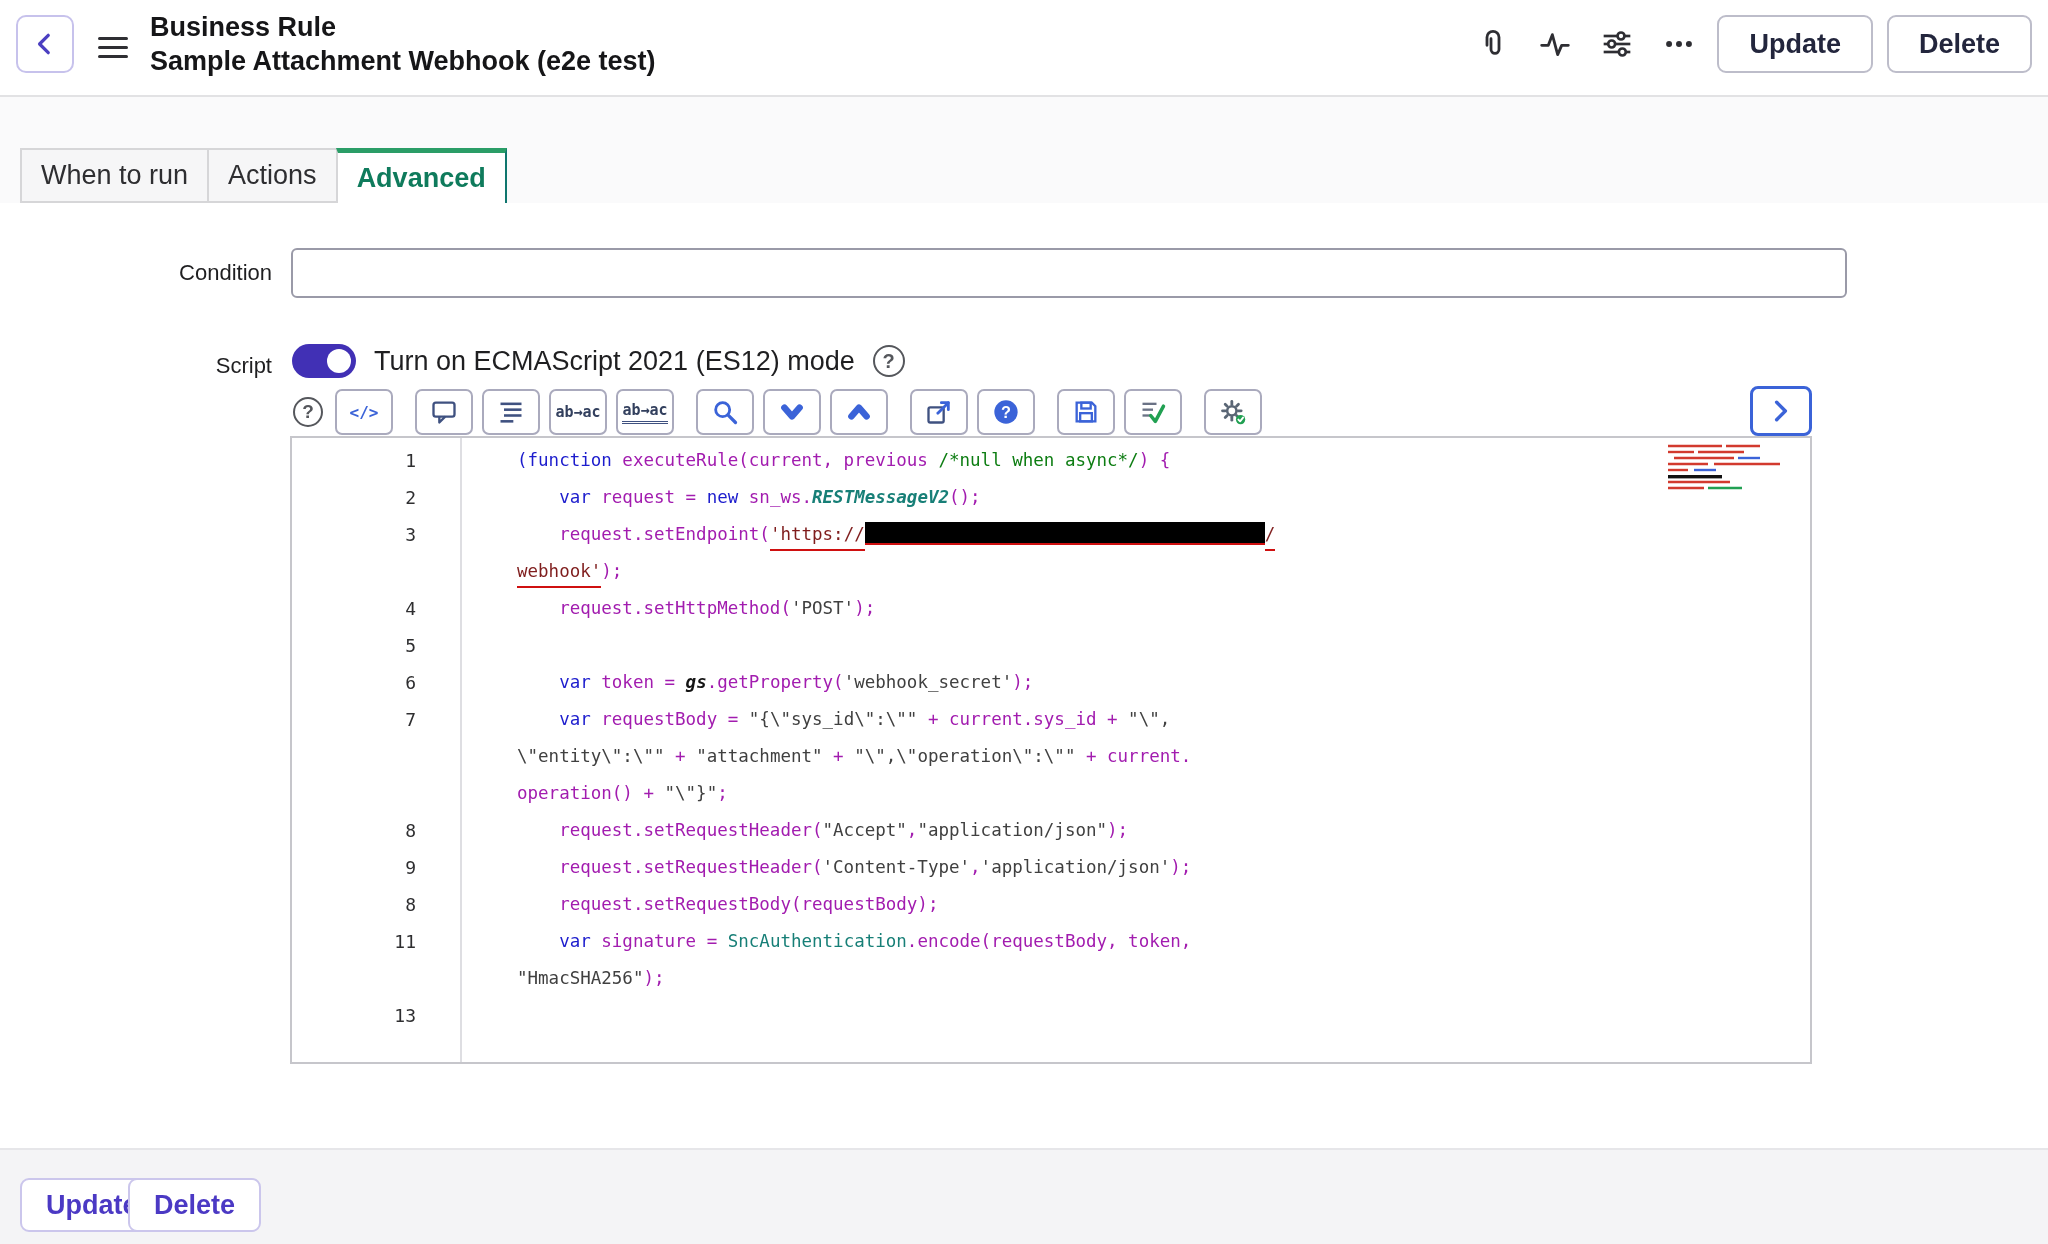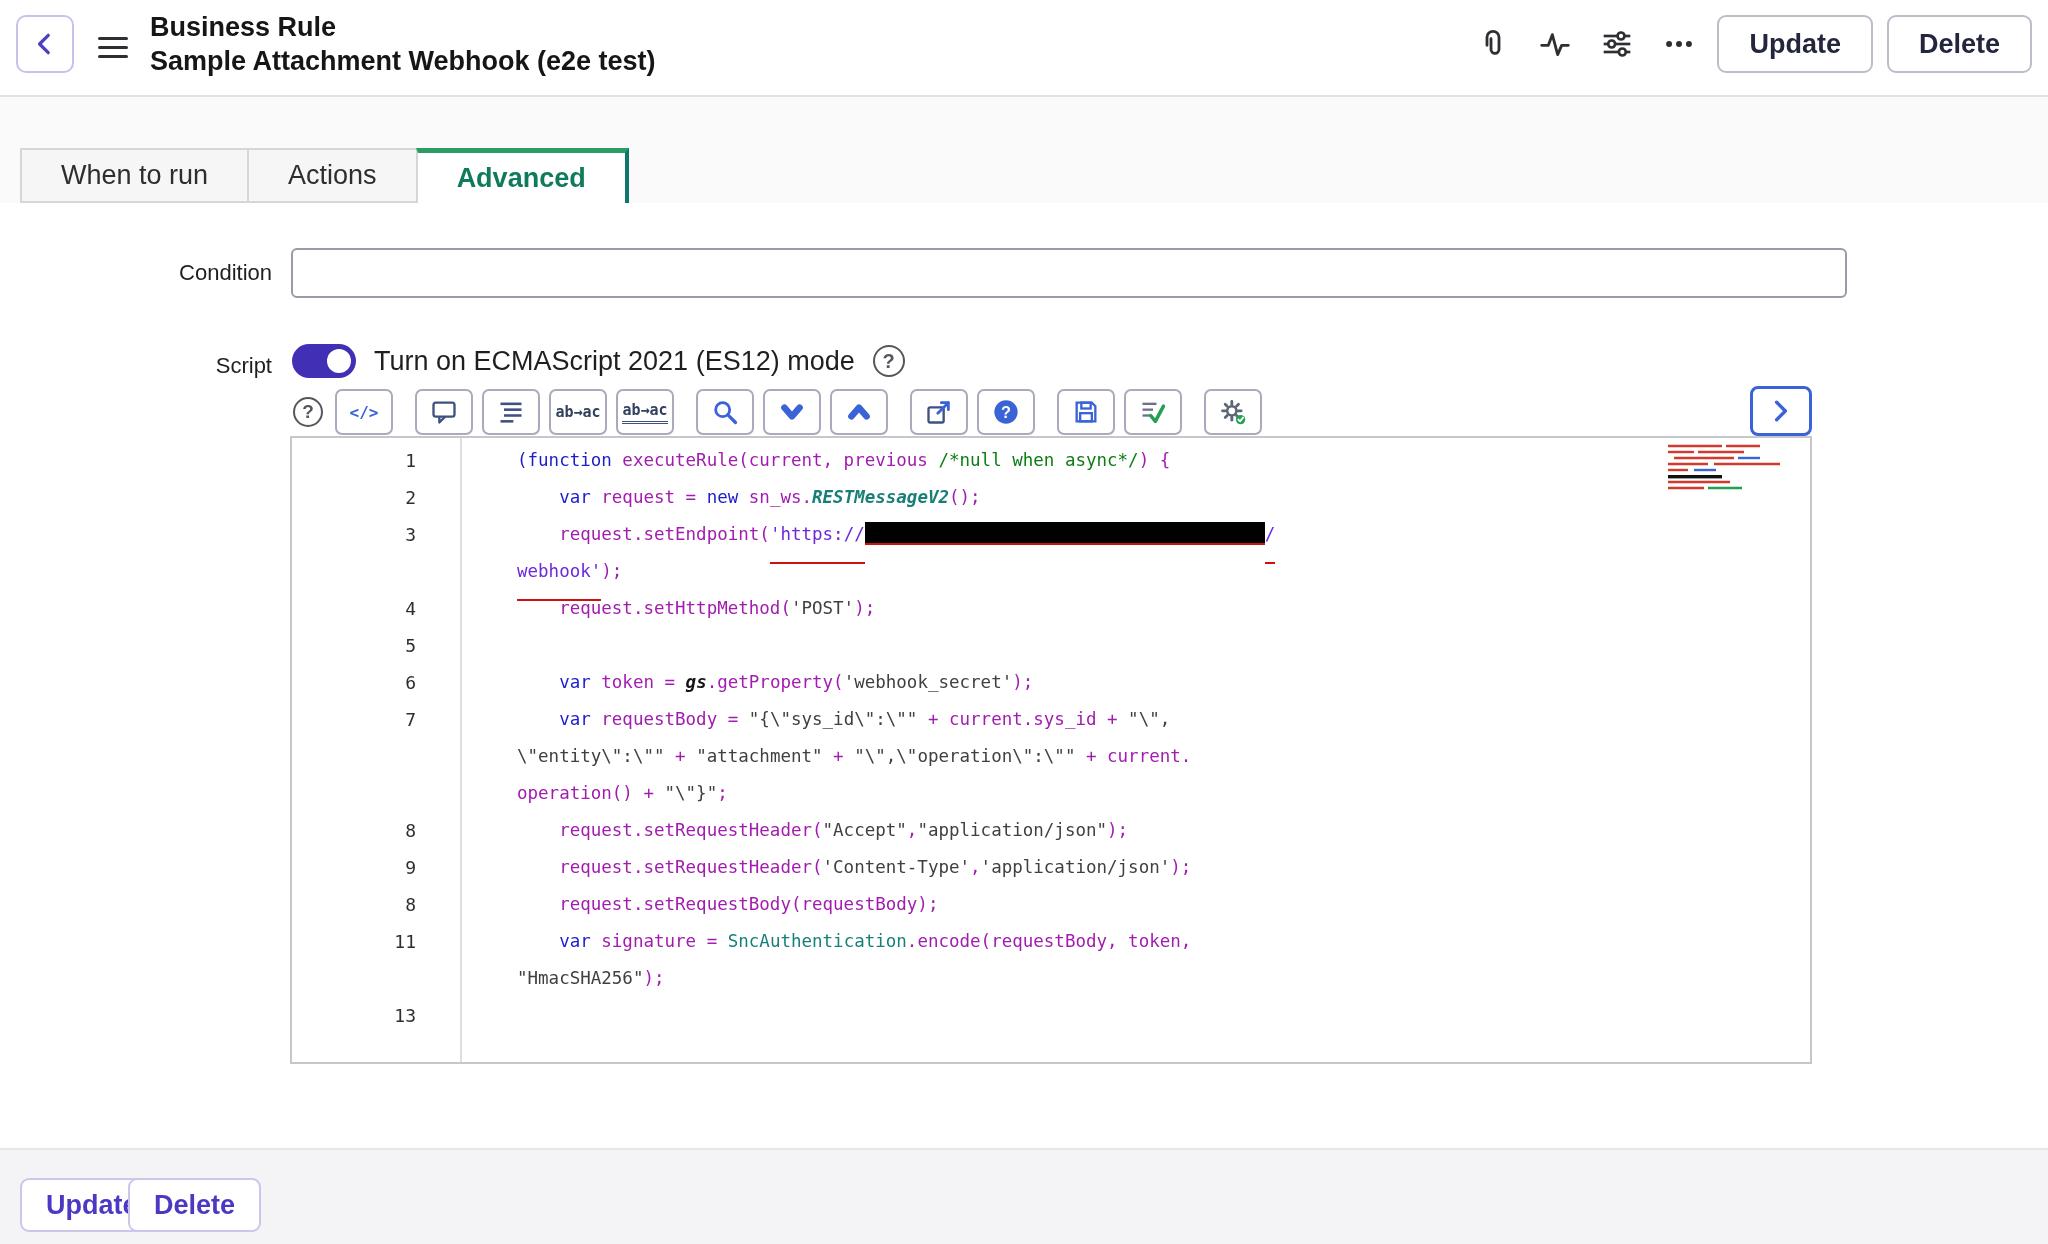--- a/index.html
+++ b/index.html
@@ -15,23 +15,23 @@
   .burger { position:absolute; left:98px; top:32px; width:30px; height:30px; display:flex; flex-direction:column; justify-content:center; gap:6px; cursor:pointer; }
   .burger i { display:block; height:3px; background:#2f2f33; border-radius:2px; }
   .titles { position:absolute; left:150px; top:10px; }
   .titles .t1, .titles .t2 { font-size:27px; font-weight:700; line-height:34px; color:#161618; }
   .hdr-right { position:absolute; right:16px; top:14px; height:60px; display:flex; align-items:center; gap:14px; }
   .hdr-icon { width:48px; height:48px; display:flex; align-items:center; justify-content:center; cursor:pointer; }
   .hdr-btn { height:58px; padding:0 30px; background:#fff; border:2px solid #bdbdca; border-radius:9px; font-size:27px; font-weight:700; color:#23263d; display:flex; align-items:center; cursor:pointer; }
 
   
   .tabs { position:absolute; top:148px; left:20px; display:flex; }
-  .tab { height:55px; padding:0 39px; display:flex; align-items:center; font-size:27px; color:#2e2e31; background:#f6f6f7; border:2px solid #d6d6d8; border-right:none; cursor:pointer; }
+  .tab { height:55px; padding:0 19px; display:flex; align-items:center; font-size:27px; color:#2e2e31; background:#f6f6f7; border:2px solid #d6d6d8; border-right:none; cursor:pointer; }
   .tab:last-child { border-right:2px solid #d6d6d8; }
-  .tab.active { background:#fff; border-top:5px solid #2a9d67; border-bottom:none; color:#0f7b5c; font-weight:700; border-right:4px solid #0f766e; }
+  .tab.active { background:#fff; border-top:5px solid #2a9d67; border-bottom:none; color:#0f7b5c; font-weight:700; border-right:2px solid #0f766e; }
 
   
   .panel { position:absolute; top:203px; left:0; right:0; height:945px; background:#fff; }
 
   .cond-label, .script-label { position:absolute; left:40px; width:232px; text-align:right; font-size:22px; color:#1f1f21; }
   .cond-label { top:57px; }
   .cond-input { position:absolute; left:291px; top:45px; width:1556px; height:50px; border:2px solid #9a9aa8; border-radius:6px; background:#fff; font-size:26px; padding:0 14px; color:#1f1f21; }
   .script-label { top:150px; }
 
   .script-row { position:absolute; left:292px; top:141px; display:flex; align-items:center; gap:18px; }
@@ -54,21 +54,21 @@
   .editor { position:absolute; left:290px; top:233px; width:1522px; height:628px; border:2px solid #c6c6cb; background:#fff; overflow:hidden; }
   .gutter-sep { position:absolute; left:168px; top:0; bottom:0; width:2px; background:#dedee2; }
   .code-wrap { position:absolute; inset:0; padding-top:4px; font-family:"DejaVu Sans Mono", monospace; font-size:17.5px; line-height:37px; }
   .code-line { display:flex; }
   .ln { flex:0 0 168px; text-align:right; padding-right:44px; color:#2e2e30; font-size:18px; }
   .rows { padding-left:57px; width:860px; }
   .crow { min-height:37px; white-space:pre; }
   .tok-d { color:#a21caf; }
   .tok-k { color:#1c1ccd; }
   .tok-s { color:#404040; }
-  .tok-su { color:#6d28d9; border-bottom:2.5px solid #cf1010; padding-bottom:18px; }
+  .tok-su { color:#7f1d1d; border-bottom:2.5px solid #cf1010; padding-bottom:5px; }
   .tok-c { color:#0d7d12; }
   .tok-t { color:#177f77; }
   .tok-ti { color:#177f77; font-style:italic; font-weight:700; }
   .tok-g { color:#141414; font-style:italic; font-weight:700; }
   .tok-r { display:inline-block; width:400px; height:23px; background:#000; vertical-align:middle; margin-bottom:4px; border-bottom:2.5px solid #cf1010; }
   .minimap { position:absolute; right:26px; top:3px; width:120px; height:62px; cursor:pointer; }
 
   
   .footer { position:absolute; top:1148px; left:0; right:0; height:96px; background:#f4f4f6; border-top:2px solid #e6e6e9; }
   .ft-btn { position:absolute; top:28px; height:54px; padding:0 24px; background:#fff; border:2px solid #cbc6ec; border-radius:9px; font-size:27px; font-weight:700; color:#4b39c4; display:flex; align-items:center; cursor:pointer; }

